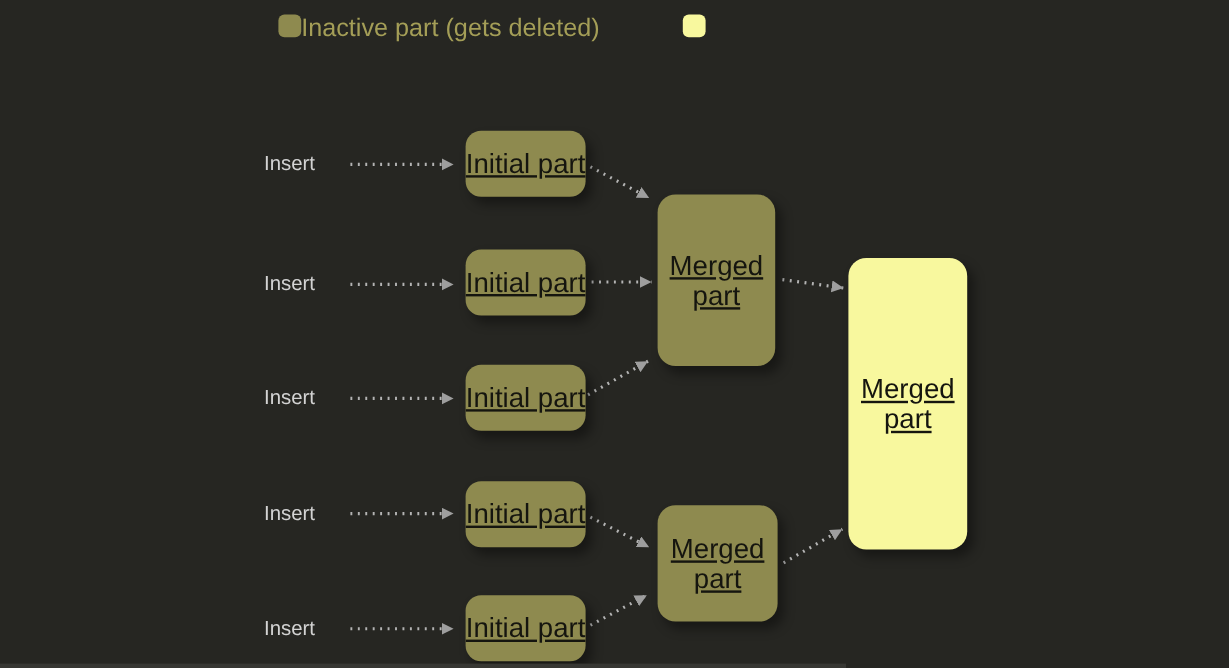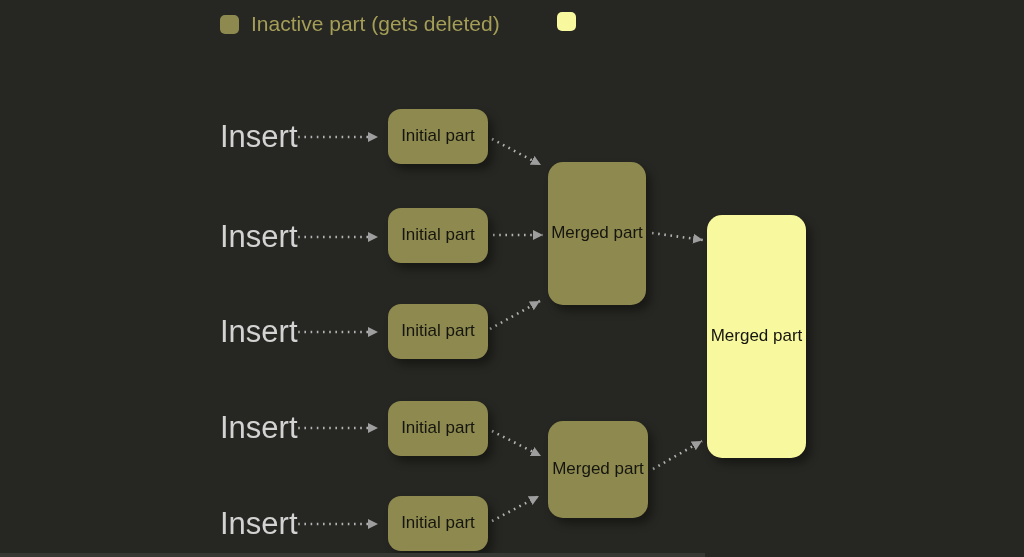--- a/index.html
+++ b/index.html
@@ -10,22 +10,23 @@
     overflow: hidden;
     background: #262622;
     font-family: "Liberation Sans", "DejaVu Sans", sans-serif;
   }
 
   
   .legend-item {
     position: absolute;
     top: 12px;
     display: flex;
-    align-items: center;
-    gap: 12px;
+    align-items: flex-start;
+    gap: 0;
+    margin-left: 12px;
   }
   .legend-item .swatch {
     width: 19px;
     height: 19px;
     border-radius: 5px;
     flex: 0 0 auto;
   }
   .legend-item .legend-label {
     font-size: 21px;
     line-height: 24px;
@@ -36,37 +37,38 @@
   #legend-inactive .swatch { background: #8e8a4f; }
   #legend-active   .swatch { background: #f8f89e; }
   #legend-inactive .legend-label { color: #a49e57; }
   #legend-active   .legend-label { color: #f5f5a1; }
 
   
   .insert-label {
     position: absolute;
     left: 220px;
     width: 72px;
-    font-size: 31px;
+    font-size: 17px;
     line-height: 26px;
     color: #d3d3d3;
   }
 
   
   .node {
     position: absolute;
     display: flex;
     align-items: center;
     justify-content: center;
     text-align: center;
-    font-size: 17px;
+    font-size: 23px;
     line-height: 1.08;
     color: #15150f;
     border-radius: 13px;
     box-shadow: 5px 6px 9px rgba(0,0,0,0.38);
+    text-decoration: underline;
   }
   .node.inactive { background: #8e8a4f; }
   .node.active   { background: #f8f89e; }
 
   .initial-1 { left: 388px; top: 109px; width: 100px; height: 55px; }
   .initial-2 { left: 388px; top: 208px; width: 100px; height: 55px; }
   .initial-3 { left: 388px; top: 304px; width: 100px; height: 55px; }
   .initial-4 { left: 388px; top: 401px; width: 100px; height: 55px; }
   .initial-5 { left: 388px; top: 496px; width: 100px; height: 55px; }
 

